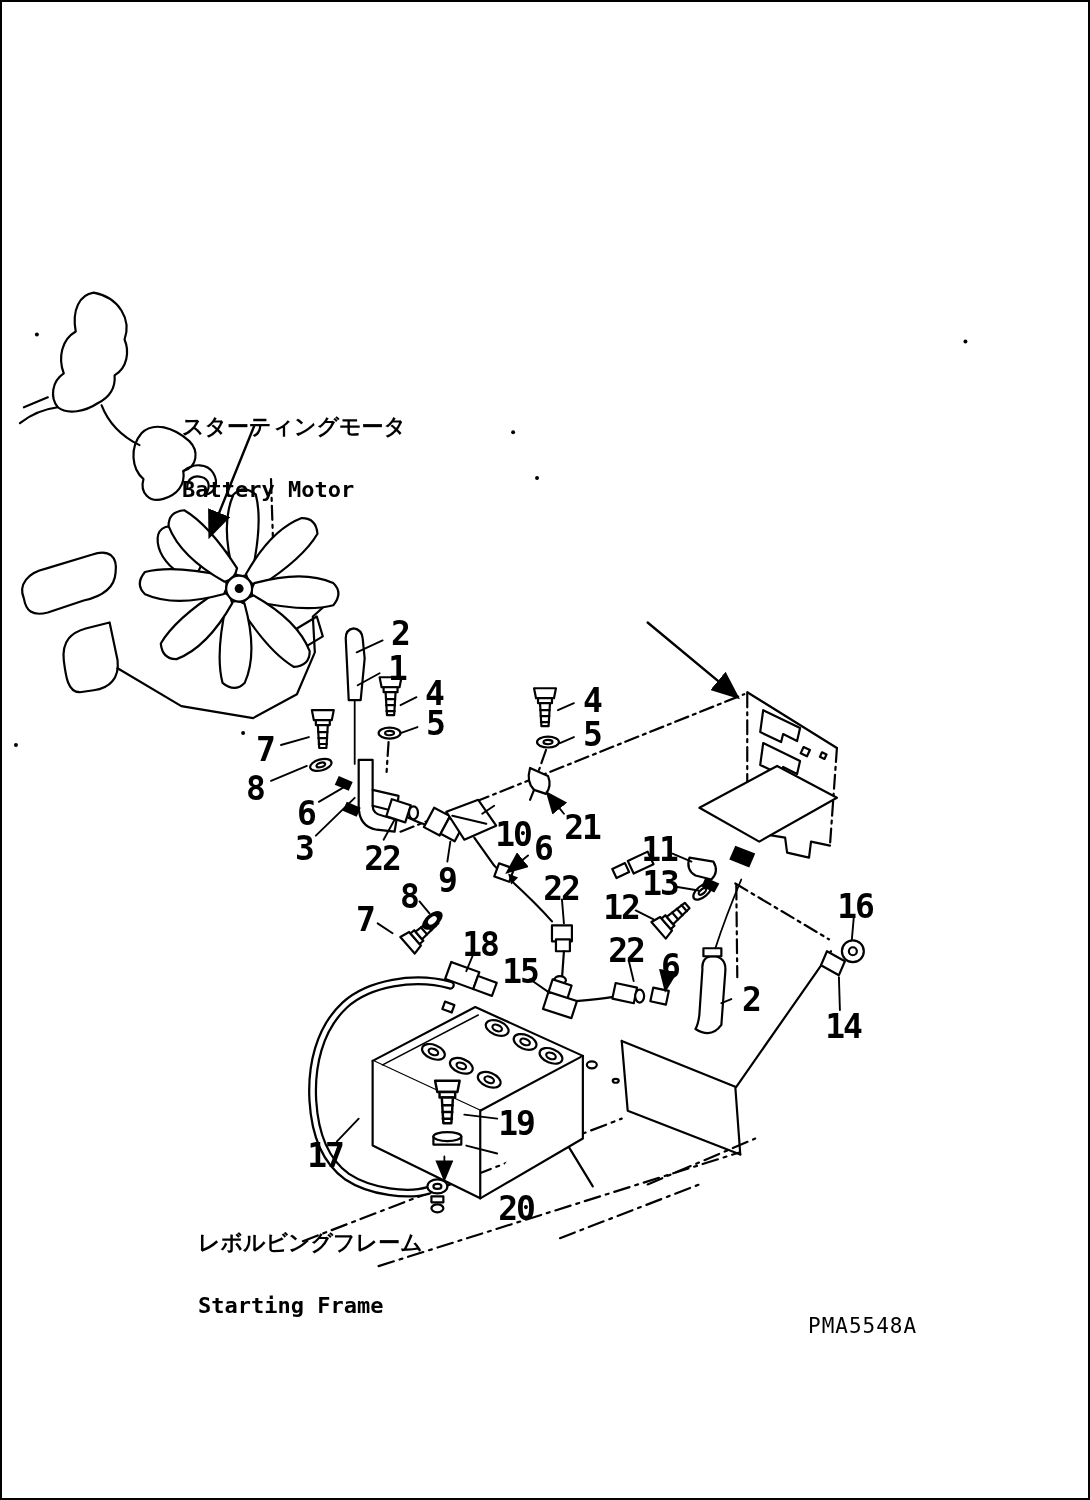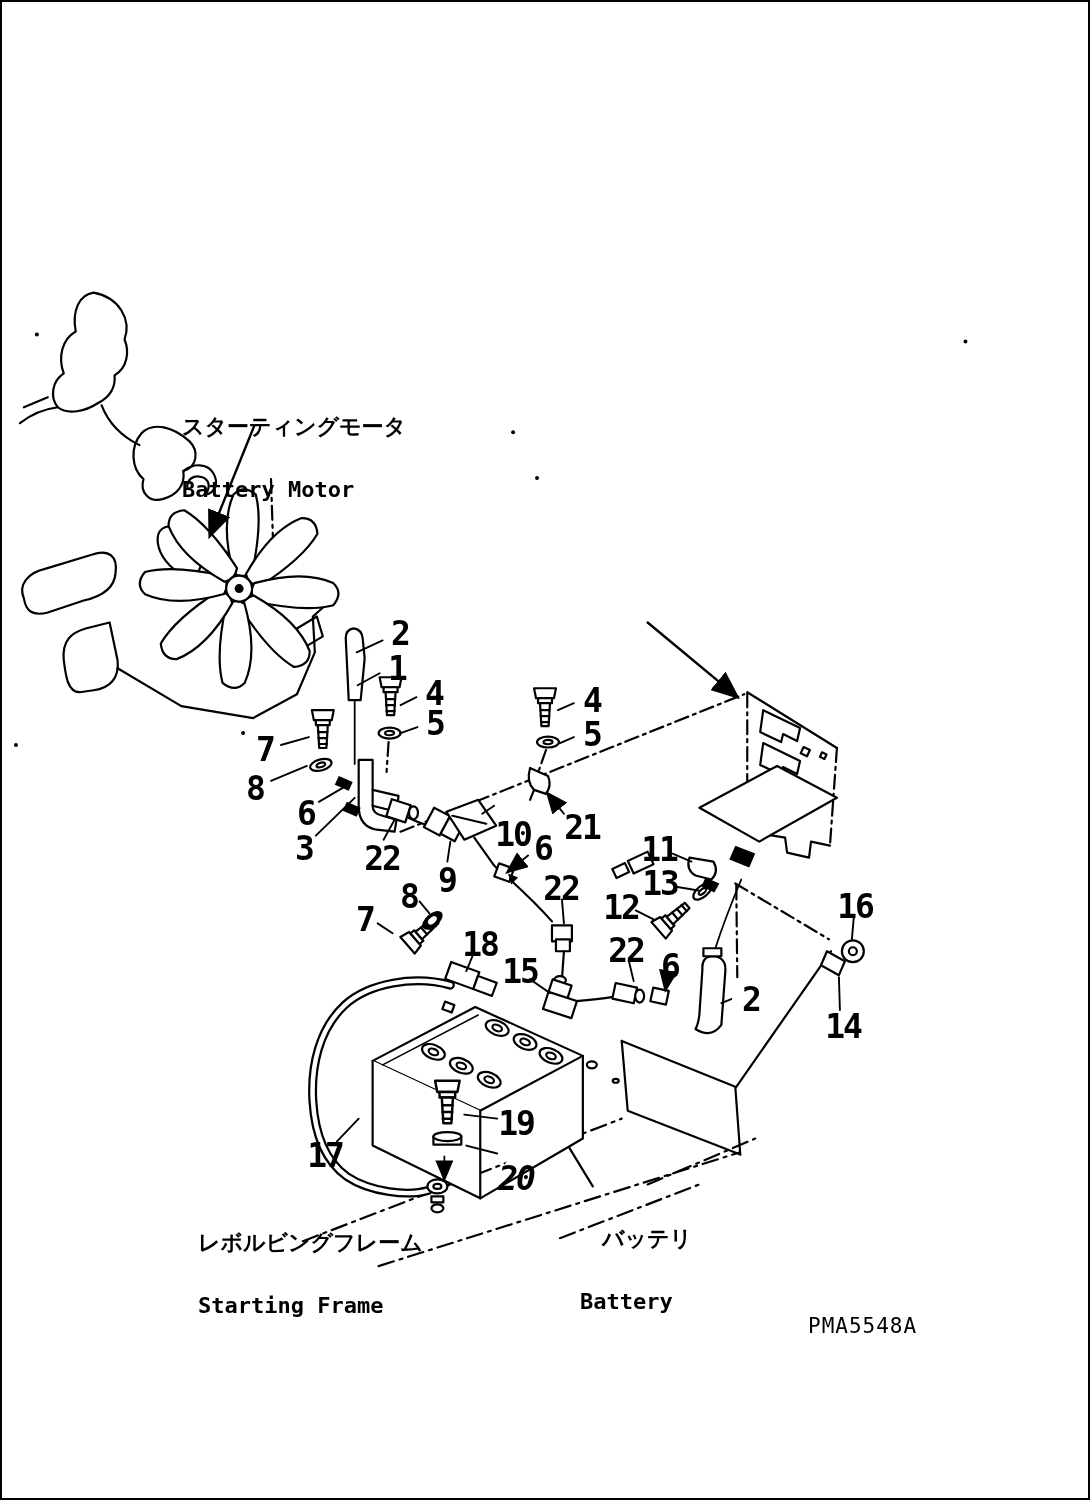--- a/index.html
+++ b/index.html
@@ -289,24 +289,20 @@
     <div class="ja">スターティングモータ</div>
     <div class="en">Battery Motor</div>
   </div>
 
 
   <div class="lbl lbl-rev-frame">
     <div class="ja">レボルビングフレーム</div>
     <div class="en">Starting Frame</div>
   </div>
 
-  <div class="lbl lbl-battery">
-    <div class="ja">バッテリ</div>
-    <div class="en">Battery</div>
-  </div>
 
   <div class="code">PMA5548A</div>
 
   <div id="callouts">
       <div class="callout" style="left: 398px; top: 631px;">2</div>
       <div class="callout" style="left: 395px; top: 666px;">1</div>
       <div class="callout" style="left: 432px; top: 691px;">4</div>
       <div class="callout" style="left: 433px; top: 721px;">5</div>
       <div class="callout" style="left: 263px; top: 747px;">7</div>
       <div class="callout" style="left: 253px; top: 786px;">8</div>
@@ -325,17 +321,17 @@
       <div class="callout" style="left: 619px; top: 905px;">12</div>
       <div class="callout" style="left: 624px; top: 948px;">22</div>
       <div class="callout" style="left: 668px; top: 964px;">6</div>
       <div class="callout" style="left: 749px; top: 997px;">2</div>
       <div class="callout" style="left: 853px; top: 904px;">16</div>
       <div class="callout" style="left: 841px; top: 1024px;">14</div>
       <div class="callout" style="left: 478px; top: 942px;">18</div>
       <div class="callout" style="left: 518px; top: 969px;">15</div>
       <div class="callout" style="left: 323px; top: 1153px;">17</div>
       <div class="callout" style="left: 514px; top: 1121px;">19</div>
-      <div class="callout" style="left: 514px; top: 1176px; font-style: italic;">20</div>
+      <div class="callout" style="left: 514px; top: 1206px;">20</div>
       <div class="callout" style="left: 363px; top: 917px;">7</div>
       <div class="callout" style="left: 407px; top: 894px;">8</div>
     </div>
 </div>
 
 </body></html>

